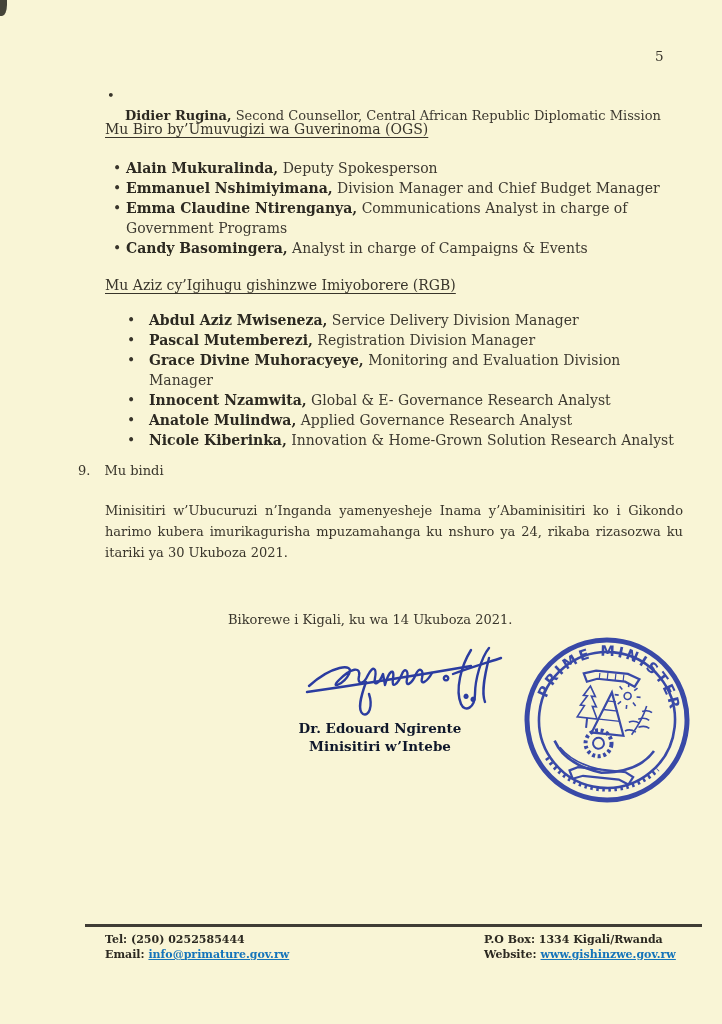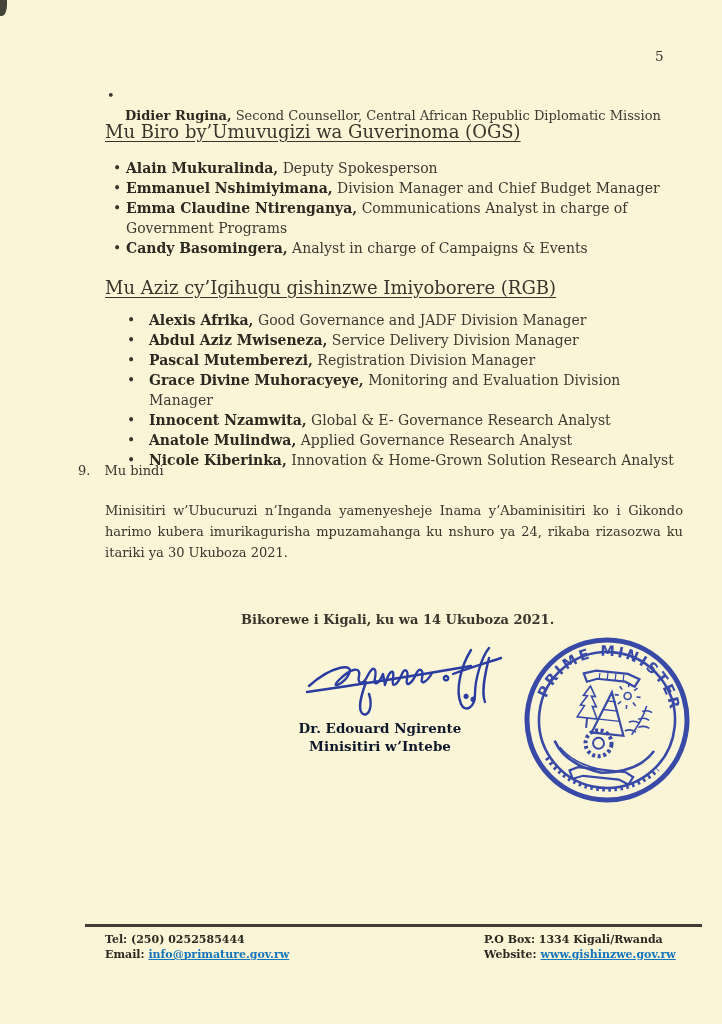--- a/index.html
+++ b/index.html
@@ -16,21 +16,21 @@
     position:absolute; left:0; top:0; width:7px; height:16px;
     background:#26241e; border-radius:0 0 70% 0; opacity:.85;
   }
   .pageno { position:absolute; top:48px; left:655px; font-size:13.5px; }
 
   .intro-item { position:absolute; top:86px; left:105px; width:585px; font-size:13px; line-height:20px; }
   .intro-item .bullet { position:absolute; left:2px; top:0; }
   .intro-item .body { display:block; padding-left:20px;margin-top:20px; }
 
   .sec-heading {
-    position:absolute; left:105px; font-size:18px;
+    position:absolute; left:105px; font-size:14px;
     text-decoration:underline; text-underline-offset:3px;
   }
   #h-ogs { top:121px; }
   #h-rgb { top:277px; }
 
   ul.plist { list-style:none; position:absolute; font-size:14px; line-height:20px; }
   ul.plist li { position:relative; }
   ul.plist li::before { content:"•"; position:absolute; left:0; top:0; }
   #list-ogs { top:158px; left:112px; width:566px; }
   #list-ogs li { padding-left:14px; }
@@ -43,21 +43,21 @@
   .rl { color:#3d3930; }
 
   .numbered { position:absolute; top:463px; left:78px; font-size:13px; }
   .numbered .num { margin-right:14px; }
 
   .para {
     position:absolute; top:500px; left:105px; width:578px;
     font-size:13px; line-height:21px; text-align:justify;
   }
 
-  .place-date { position:absolute; top:612px; left:241px; font-size:13px;font-weight:bold; }
+  .place-date { position:absolute; top:612px; left:228px; font-size:13px; }
 
   .signature { position:absolute; left:303px; top:640px; width:218px; height:82px; }
 
   .signatory {
     position:absolute; top:719px; left:255px; width:250px;
     text-align:center; font-size:13.5px; font-weight:bold;
     color:#0f172a; line-height:18px;
   }
 
   .stamp { position:absolute; left:521px; top:634px; width:172px; height:172px; transform:rotate(6deg); opacity:.94; }
@@ -102,24 +102,20 @@
     </li>
     <li>
       <span class="nm">Candy Basomingera,</span>
       <span class="rl">Analyst in charge of Campaigns &amp; Events</span>
     </li>
   </ul>
 
   <div class="sec-heading" id="h-rgb">Mu Aziz cy’Igihugu gishinzwe Imiyoborere (RGB)</div>
 
   <ul class="plist" id="list-rgb">
-    <li>
-      <span class="nm">Alexis Afrika,</span>
-      <span class="rl">Good Governance and JADF Division Manager</span>
-    </li>
     <li>
       <span class="nm">Abdul Aziz Mwiseneza,</span>
       <span class="rl">Service Delivery Division Manager</span>
     </li>
     <li>
       <span class="nm">Pascal Mutemberezi,</span>
       <span class="rl">Registration Division Manager</span>
     </li>
     <li>
       <span class="nm">Grace Divine Muhoracyeye,</span>

